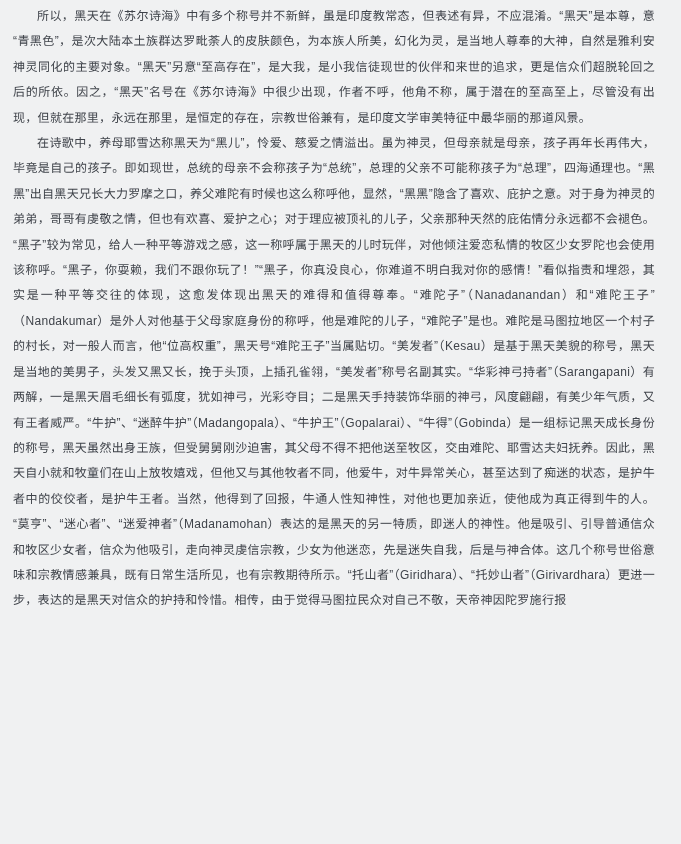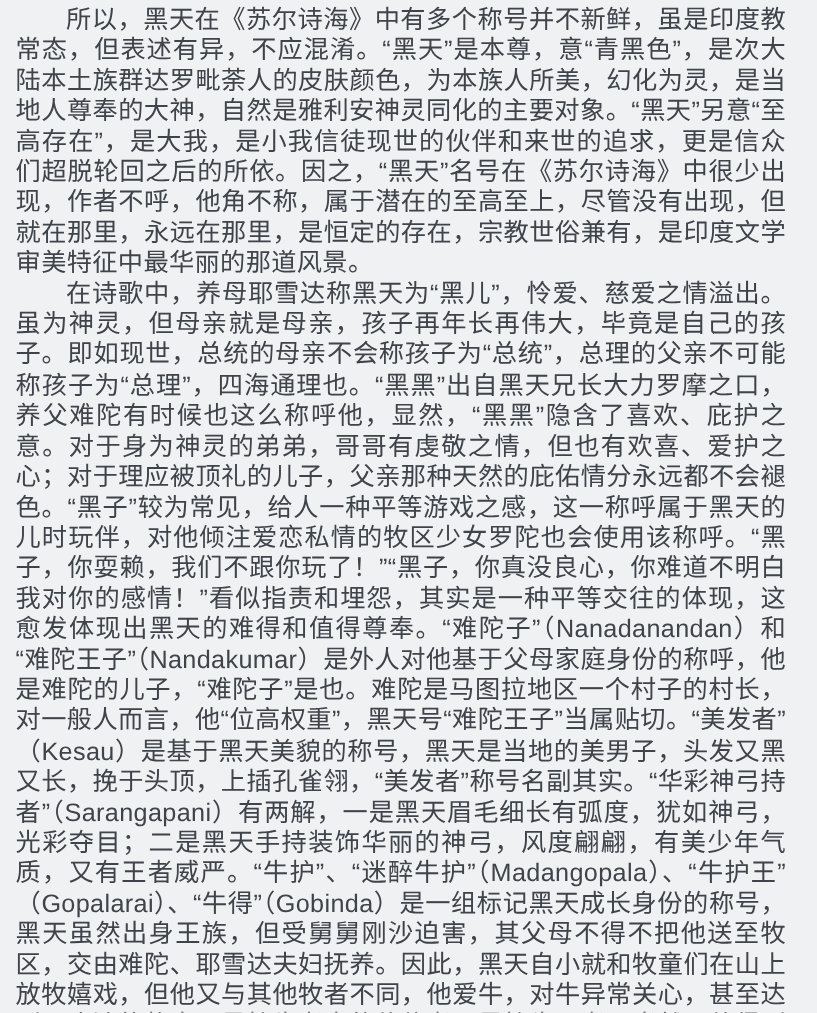--- a/index.html
+++ b/index.html
@@ -11,21 +11,21 @@
       height: 844px;
       overflow: hidden;
       background: #f0f1f2;
     }
     .page {
       box-sizing: border-box;
       width: 681px;
       height: 844px;
       padding: 4px 26px 0 13px;
       font-family: "Liberation Sans", "DejaVu Sans", sans-serif;
-      font-size: 21px;
+      font-size: 12px;
       line-height: 25.4px;
       letter-spacing: 0.3px;
       color: #3f434a;
       text-align: justify;
       text-justify: inter-ideograph;
     }
     .para {
       margin: 0;
       padding: 0;
       text-indent: 2em;

